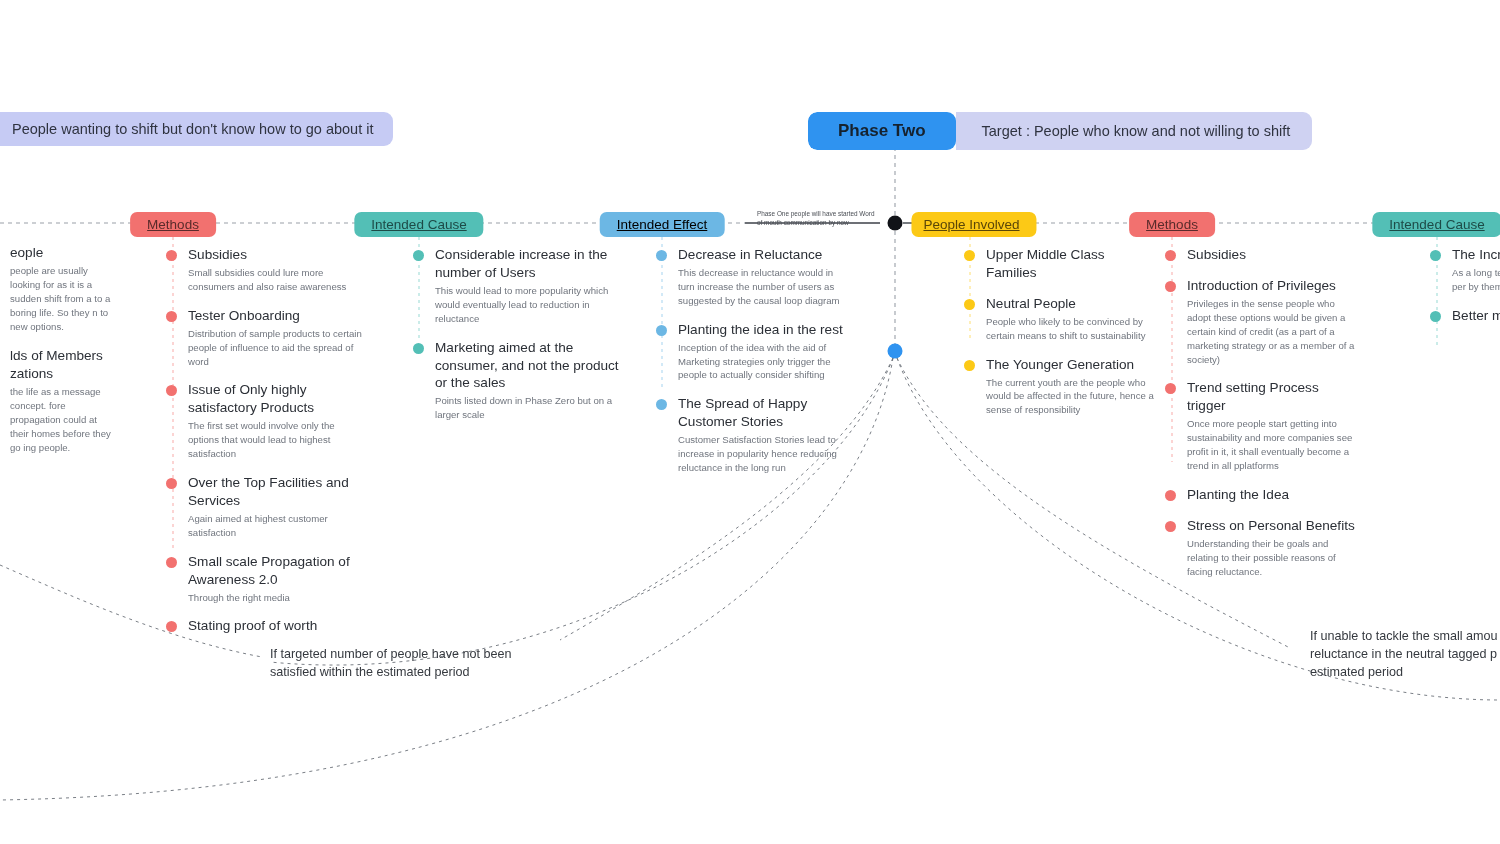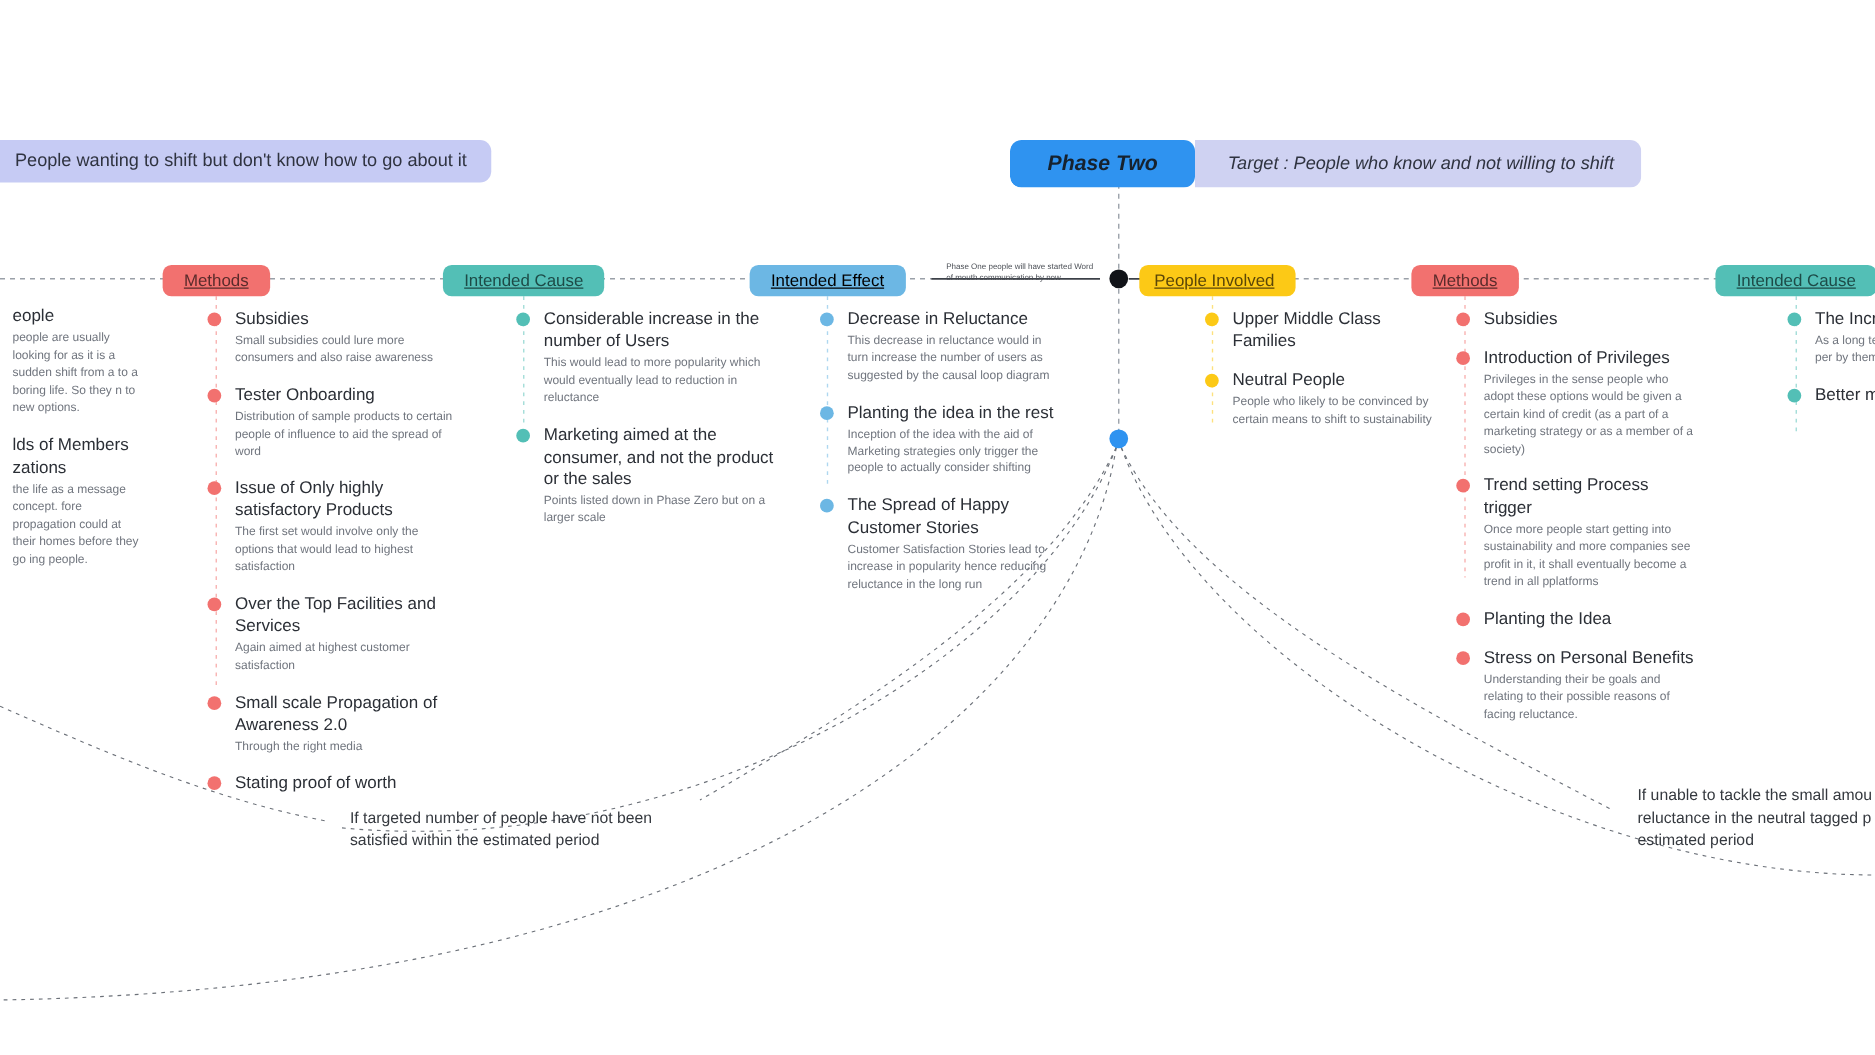--- a/index.html
+++ b/index.html
@@ -167,21 +167,21 @@
     <path d="M 893 358 C 830 520 560 690 270 662" fill="none" stroke="#6b7078" stroke-width="0.9" stroke-dasharray="3 4"></path>
     <path d="M 893 358 C 860 560 600 790 0 800" fill="none" stroke="#6b7078" stroke-width="0.9" stroke-dasharray="3 4"></path>
     <path d="M 897 358 C 950 470 1120 560 1290 648" fill="none" stroke="#6b7078" stroke-width="0.9" stroke-dasharray="3 4"></path>
     <path d="M 897 358 C 960 530 1250 700 1500 700" fill="none" stroke="#6b7078" stroke-width="0.9" stroke-dasharray="3 4"></path>
 
     <path d="M 0 565 C 80 600 170 640 262 657" fill="none" stroke="#6b7078" stroke-width="0.9" stroke-dasharray="3 4"></path>
   </svg>
 
   <div class="audience-chip" style="left:-8px; top:112px;">People wanting to shift but don't know how to go about it</div>
 
-  <div class="phase-header" style="left:808px; top:112px;font-style:italic;">
+  <div class="phase-header" style="left:808px; top:112px;">
     <div class="phase-chip">Phase Two</div>
     <div class="target-chip">Target : People who know and not willing to shift</div>
   </div>
 
   <div class="annot micro" style="left:757px; top:209px; width:120px;">Phase One people will have started Word of mouth communication by now</div>
 
   <div class="spine-dot black" style="left:895px; top:223px;"></div>
   <div class="spine-dot blue" style="left:895px; top:351px;"></div>
 
   <div class="pill methods" style="left:173px; top:212px;">Methods</div>
@@ -268,20 +268,25 @@
   <div class="column" style="left:964px; top:246px; width:190px;">
     <div class="item">
       <span class="bullet amber"></span>
       <div class="item-title">Upper Middle Class Families</div>
     </div>
     <div class="item">
       <span class="bullet amber"></span>
       <div class="item-title">Neutral People</div>
       <div class="item-desc">People who likely to be convinced by certain means to shift to sustainability</div>
     </div>
+    <div class="item">
+      <span class="bullet amber"></span>
+      <div class="item-title">The Younger Generation</div>
+      <div class="item-desc">The current youth are the people who would be affected in the future, hence a sense of responsibility</div>
+    </div>
   </div>
 
   <div class="column" style="left:1165px; top:246px; width:196px;">
     <div class="item">
       <span class="bullet red"></span>
       <div class="item-title">Subsidies</div>
     </div>
     <div class="item">
       <span class="bullet red"></span>
       <div class="item-title">Introduction of Privileges</div>
@@ -308,17 +313,17 @@
       <span class="bullet teal"></span>
       <div class="item-title">The Incre Users</div>
       <div class="item-desc">As a long ter step, the per by them</div>
     </div>
     <div class="item">
       <span class="bullet teal"></span>
       <div class="item-title">Better m users</div>
     </div>
   </div>
 
-  <div class="annot" style="left:280px; top:646px; width:258px;">If targeted number of people have not been satisfied within the estimated period</div>
+  <div class="annot" style="left:270px; top:646px; width:258px;">If targeted number of people have not been satisfied within the estimated period</div>
 
   <div class="annot" style="left:1310px; top:628px; width:215px;">If unable to tackle the small amou reluctance in the neutral tagged p the estimated period</div>
 
 </div>
 
 </body></html>

